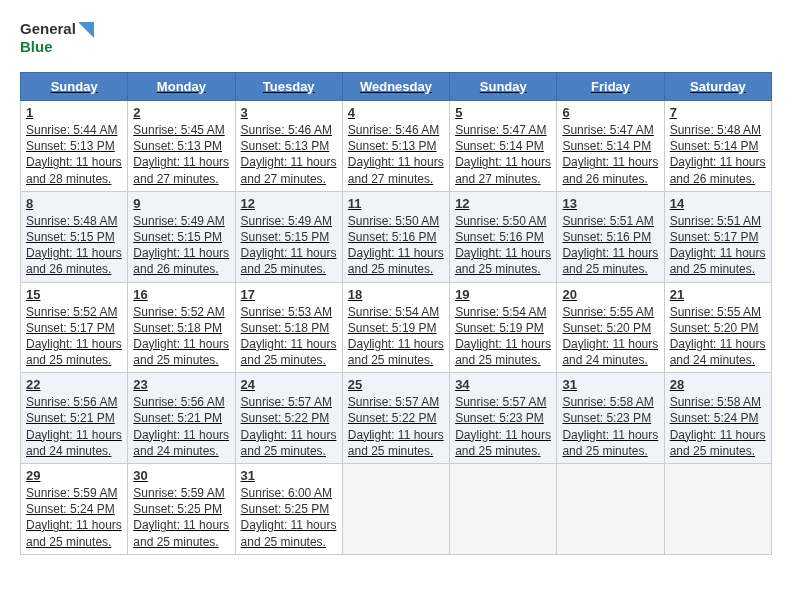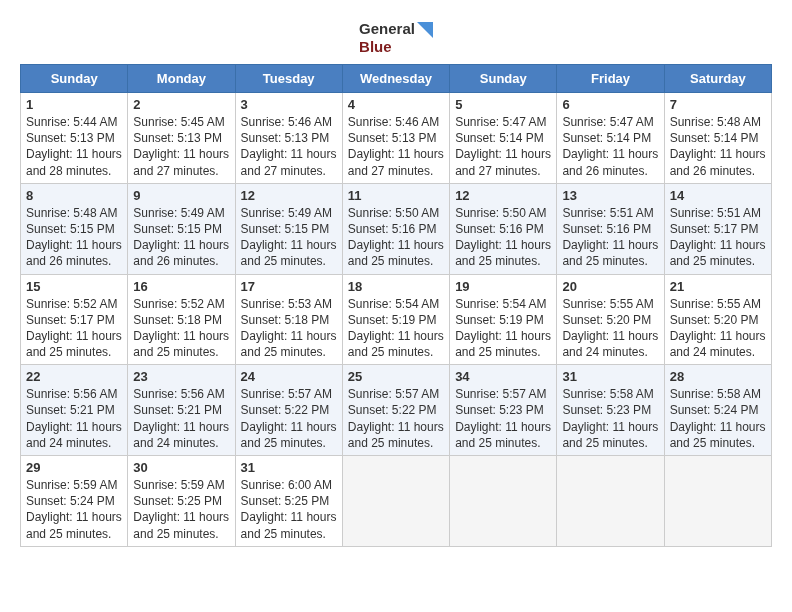--- a/index.html
+++ b/index.html
@@ -6,21 +6,21 @@
     body {
       font-family: Arial, sans-serif;
       background: #fff;
       width: 792px;
       min-height: 612px;
       padding: 20px;
     }
     .header {
       display: flex;
       align-items: flex-start;
-      justify-content: center;
+      justify-content: flex-start;
       margin-bottom: 4px;
     }
     .logo {
       display: flex;
       align-items: center;
       gap: 4px;
     }
     .title-area {
       text-align: right;
     }
@@ -30,21 +30,22 @@
       color: #333;
     }
     .subtitle {
       font-size: 14px;
       color: #555;
       margin-top: 2px;
     }
     .calendar {
       width: 100%;
       border-collapse: collapse;
-      margin-top: 8px;
+      margin-top: 16px;
+      text-decoration: underline;
     }
     .calendar th {
       background: #4a7fc1;
       color: #fff;
       font-size: 13px;
       font-weight: bold;
       padding: 6px 4px;
       text-align: center;
       border: 1px solid #3a6faa;
     }
@@ -80,21 +81,21 @@
   </style>
 </head>
 <body>
 
 <div class="header">
   <div class="logo">
   <div style="font-family:Arial,sans-serif;font-size:15px;font-weight:bold;line-height:1.2;">
     <span style="color:#333;">General</span><svg width="16" height="16" viewBox="0 0 16 16" style="vertical-align:middle;margin-left:2px;">
           <polygon points="0,0 16,0 16,16" fill="#4a90d9"></polygon>
         </svg><br>
-    <span style="color:#7f1d1d;">Blue</span>
+    <span style="color:#15803d;">Blue</span>
   </div>
 </div>
   <div class="title-area">
     <div class="month-title"></div>
     <div class="subtitle"></div>
   </div>
 </div>
 
 <table class="calendar">
   <thead>

